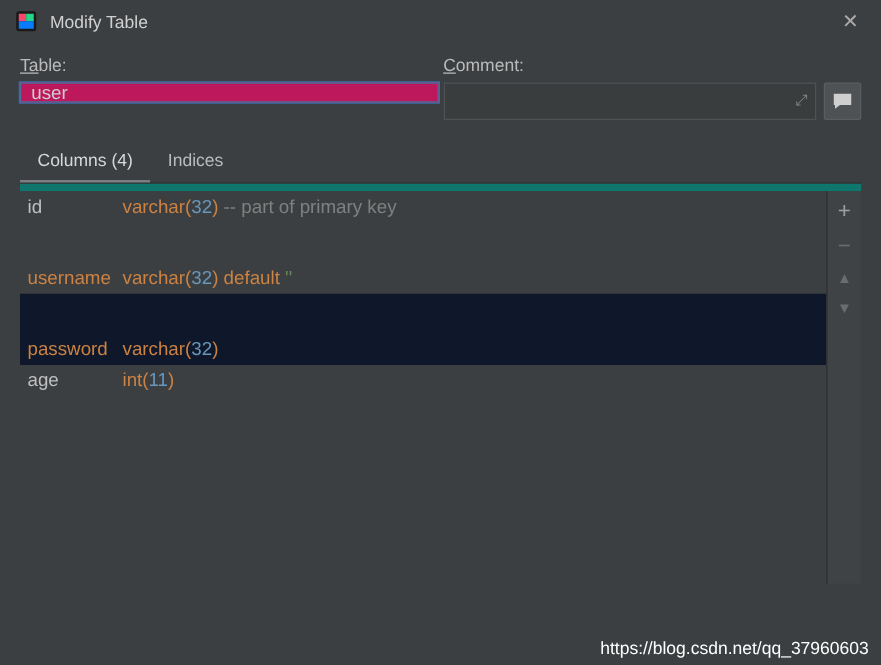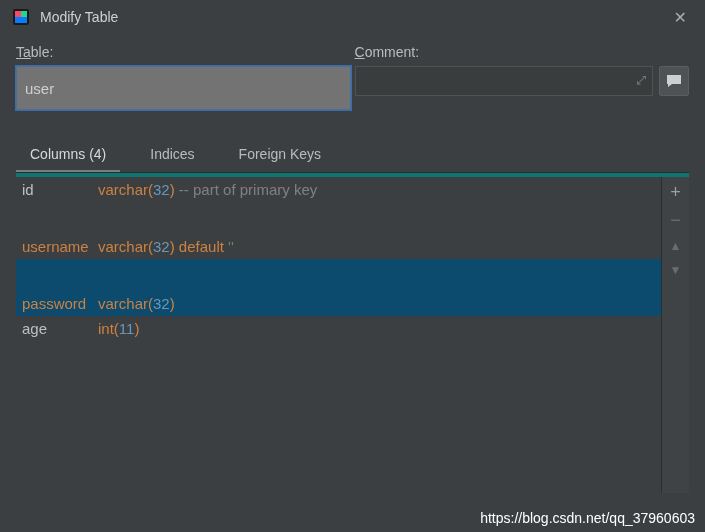--- a/index.html
+++ b/index.html
@@ -29,22 +29,22 @@
 
   .form-row {
     display: flex;
     padding: 10px 16px 0 16px;
     gap: 4px;
   }
   .field-group { flex: 1; display: flex; flex-direction: column; }
   .field-label { color: #bbbbbb; margin-bottom: 6px; font-size: 14px; }
   .field-label .mnemonic { text-decoration: underline; }
   .text-input {
-    height: 44px;
-    background: #737373;
+    height: 16px;
+    background: #be185d;
     border: 1px solid #555;
     color: #cfcfcf;
     padding: 0 8px;
     font-size: 15px;
     outline: none;
   }
   .text-input.focused {
     border: 1px solid #4a6e9b;
     box-shadow: 0 0 0 1px #3b6ea8;
   }
@@ -65,56 +65,56 @@
     width: 30px; height: 30px;
     background: #4e5254;
     border: 1px solid #5a5e60;
     display: flex; align-items: center; justify-content: center;
     border-radius: 2px;
   }
   .chat-btn svg { width: 16px; height: 14px; fill: #cfcfcf; }
 
   .tabs {
     display: flex;
-    margin: 30px 16px 0 16px;
-    gap: 16px;
+    margin: 18px 16px 0 16px;
+    gap: 0;
     border-bottom: 1px solid #2b2d2e;
   }
   .tab {
     padding: 6px 14px 8px 14px;
     color: #bbbbbb;
     font-size: 14px;
     cursor: pointer;
   }
   .tab.active {
     color: #d8d8d8;
     border-bottom: 2px solid #7a7e80;
   }
 
   .list-wrap {
     display: flex;
     margin: 0 16px;
-    border-top: 4px solid #0f766e;
+    border-top: 6px solid #0f766e;
     background: #3c3f41;
     height: 320px;
   }
   .col-list {
     flex: 1;
     background: #3c3f41;
     font-family: "Segoe UI", Arial, sans-serif;
     font-size: 15px;
   }
   .row {
     display: flex;
     padding: 4px 6px;
     gap: 6px;
     align-items: baseline;
     white-space: pre;
   }
-  .row.sel { background: #0c4a6e; }
+  .row.sel { background: #0f172a; }
   .c-name { color: #bfbfbf; min-width: 70px; }
   .c-name.kw { color: #cc8242; margin-top: 32px; }
   .c-type { color: #cc8242; }
   .c-num  { color: #6897bb; }
   .c-comment { color: #808080; }
   .c-kw { color: #cc8242; }
   .c-str { color: #6a8759; }
 
   .side-tools {
     width: 28px;
@@ -172,21 +172,20 @@
             <path d="M1 1h14v9H6l-4 3v-3H1z"></path>
           </svg>
       </div>
     </div>
   </div>
 </div>
 
 <div class="tabs" id="tabs">
     <div class="tab active">Columns (4)</div>
     <div class="tab">Indices</div>
-    <div class="tab">Foreign Keys</div>
   </div>
 
 <div class="list-wrap">
   <div class="col-list" id="col-list">
       <div class="row"><span class="c-name">id</span><span><span class="c-type">varchar(</span><span class="c-num">32</span><span class="c-type">)</span><span class="c-comment"> -- part of primary key</span></span></div>
       <div class="row"><span class="c-name kw">username</span><span><span class="c-type">varchar(</span><span class="c-num">32</span><span class="c-type">)</span><span class="c-kw"> default </span><span class="c-str">''</span></span></div>
       <div class="row sel"><span class="c-name kw">password</span><span><span class="c-type">varchar(</span><span class="c-num">32</span><span class="c-type">)</span></span></div>
       <div class="row"><span class="c-name">age</span><span><span class="c-type">int(</span><span class="c-num">11</span><span class="c-type">)</span></span></div>
     </div>
   <div class="side-tools">

